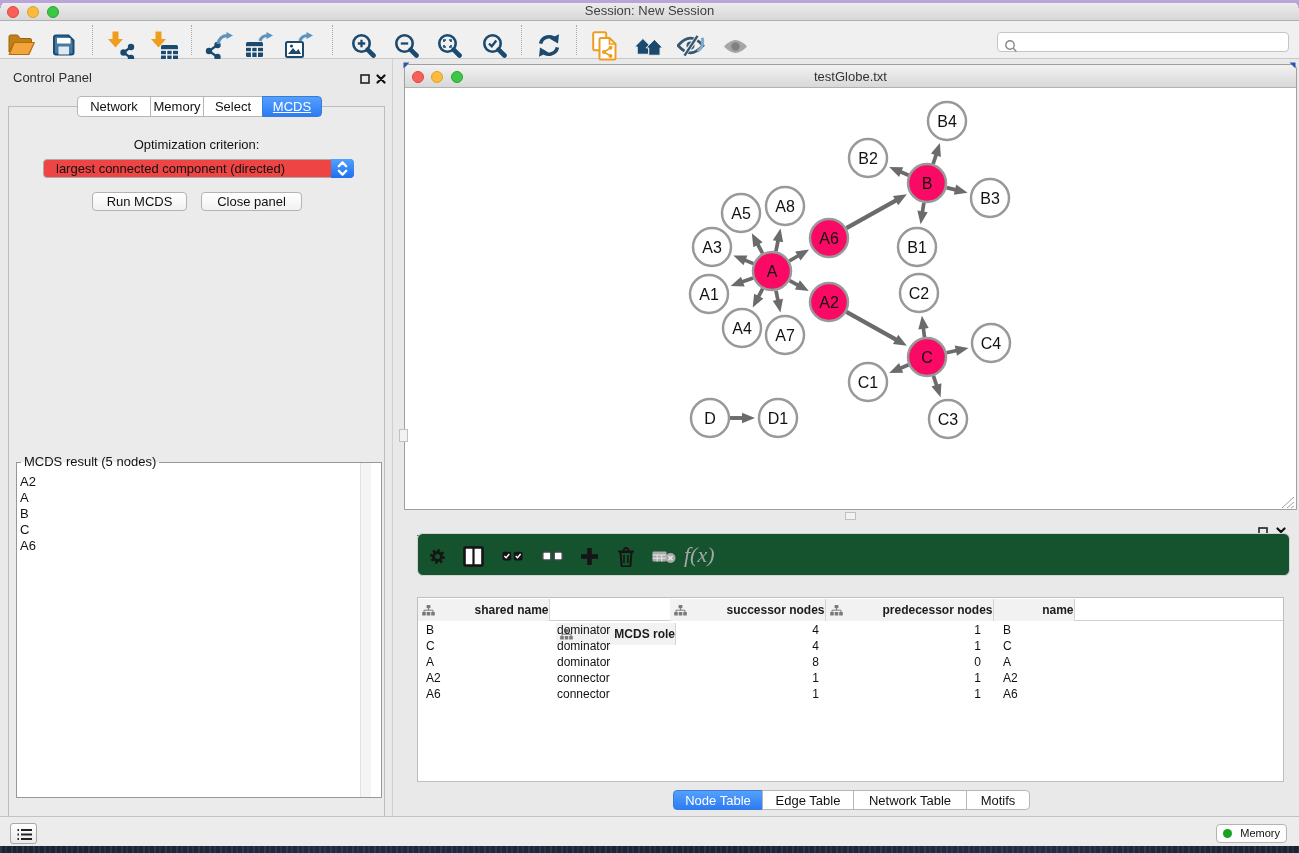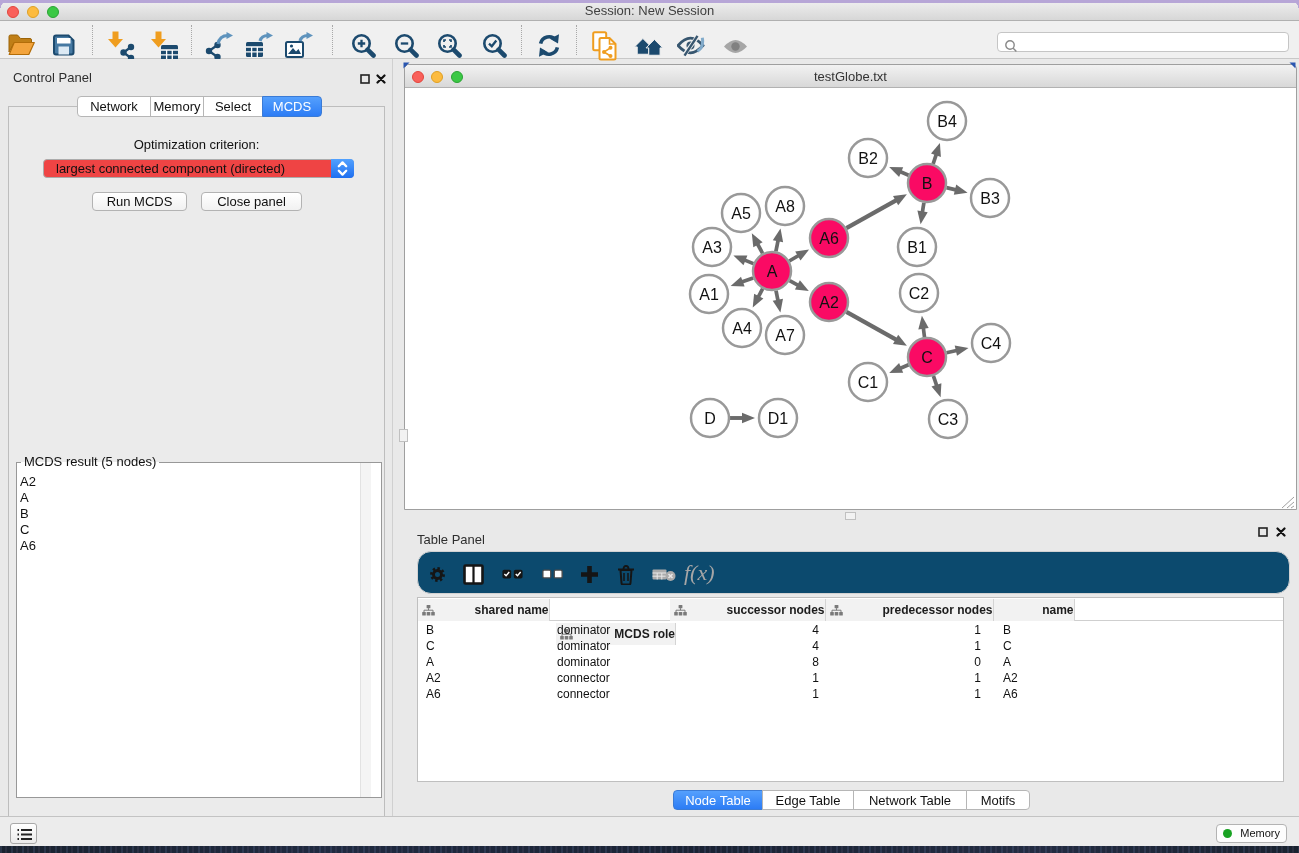--- a/index.html
+++ b/index.html
@@ -34,21 +34,21 @@
 #membtn { position:absolute; left:1216px; top:7px; width:71px; height:19px; background:#fdfdfd; border:1px solid #b3b3b3; border-radius:4px; font-size:11px; line-height:17px; color:#111; text-align:right; padding-right:6px; }
 #memdot { position:absolute; left:6px; top:4px; width:9px; height:9px; border-radius:50%; background:#18a222; }
 #bottomstrip { position:absolute; left:0; top:846px; width:1299px; height:7px; background:repeating-linear-gradient(90deg, rgba(120,140,190,0.18) 0 2px, rgba(0,0,0,0) 2px 5px, rgba(150,130,170,0.12) 5px 7px, rgba(0,0,0,0) 7px 11px), linear-gradient(90deg,#19222f,#202a40 25%,#1a2334 55%,#232c42 80%,#19222f); }
 
 #netwin { position:absolute; left:404px; top:64px; width:893px; height:446px; background:#fff; border:1px solid #9f9f9f; border-radius:5px 5px 0 0; }
 #net-title { position:absolute; left:0; top:0; width:891px; height:23px; background:linear-gradient(180deg,#f2f2f2,#d8d8d8); border-bottom:1px solid #b2b2b2; border-radius:5px 5px 0 0; }
 #net-title-text { position:absolute; width:891px; text-align:center; line-height:23px; font-size:13px; color:#333; }
 #graph { position:absolute; left:0; top:24px; }
 
 #tp-title { position:absolute; left:417px; top:524px; font-size:13px; color:#2e2e2e;margin-top:8px; }
-#tp-toolbar { position:absolute; left:417px; top:551px; width:873px; height:43px; background:#0c4a6e; border:1px solid #d2d2d2; border-radius:14px; }
+#tp-toolbar { position:absolute; left:417px; top:533px; width:873px; height:43px; background:#14532d; border:1px solid #d2d2d2; border-radius:6px; }
 #tablebox { position:absolute; left:417px; top:597px; width:867px; height:185px; background:#fff; border:1px solid #bfbfbf; }
 .hcell { position:absolute; top:0; height:22px; background:#f2f2f2; border-right:1px solid #d4d4d4; font-size:12px; color:#1c1c1c; text-align:right; line-height:22px;font-weight:bold; }
 #thead { position:absolute; left:0; top:1px; width:865px; height:22px; border-bottom:1px solid #cfcfcf; }
 .trow { position:absolute; font-size:12px; color:#111; height:16px; line-height:16px; }
 .tabbar-seg { position:absolute; top:0; height:20px; background:#fff; border:1px solid #b6b6b6; font-size:13px; text-align:center; line-height:19px; color:#111; }
 .tabbar-seg.sel { background:linear-gradient(180deg,#55a0fd,#2c7cf5); color:#fff; border-color:#3a7bd6; }
 #bottabs { position:absolute; left:673px; top:790px; width:357px; height:20px; }
 svg { display:block; }
 .icon { position:absolute; }
 </style>
@@ -171,21 +171,21 @@
     <svg class="icon" style="left:360px; top:15px;" width="10" height="10" viewBox="0 0 10 10">
         <rect x="1" y="1" width="8" height="8" fill="none" stroke="#222" stroke-width="1.6"></rect>
       </svg>
     <svg class="icon" style="left:376px; top:15px;" width="10" height="10" viewBox="0 0 10 10">
         <path d="M1.5 1.5 L8.5 8.5 M8.5 1.5 L1.5 8.5" stroke="#111" stroke-width="2.2" stroke-linecap="round"></path>
       </svg>
     <div id="cp-box"></div>
     <div class="seg" style="left:77px; width:74px; border-radius:4px 0 0 4px;">Network</div>
     <div class="seg" style="left:150px; width:54px;">Memory</div>
     <div class="seg" style="left:203px; width:60px;">Select</div>
-    <div class="seg sel" style="left:262px; width:60px; border-radius:0 4px 4px 0;">MCDS</div>
+    <div class="seg sel" style="left:262px; width:60px; border-radius:0 4px 4px 0;text-decoration:underline;">MCDS</div>
     <div id="opt-label">Optimization criterion:</div>
     <div id="dropdown">largest connected component (directed)
       <div id="dd-step">
         <svg width="23" height="19" viewBox="0 0 23 19">
             <path d="M7.8 7.2 L11.5 3.4 L15.2 7.2" stroke="#fff" stroke-width="2.3" fill="none" stroke-linecap="round" stroke-linejoin="round"></path>
             <path d="M7.8 11.8 L11.5 15.6 L15.2 11.8" stroke="#fff" stroke-width="2.3" fill="none" stroke-linecap="round" stroke-linejoin="round"></path>
           </svg>
       </div>
     </div>
     <div class="btn" style="left:92px; width:95px;">Run MCDS</div>

